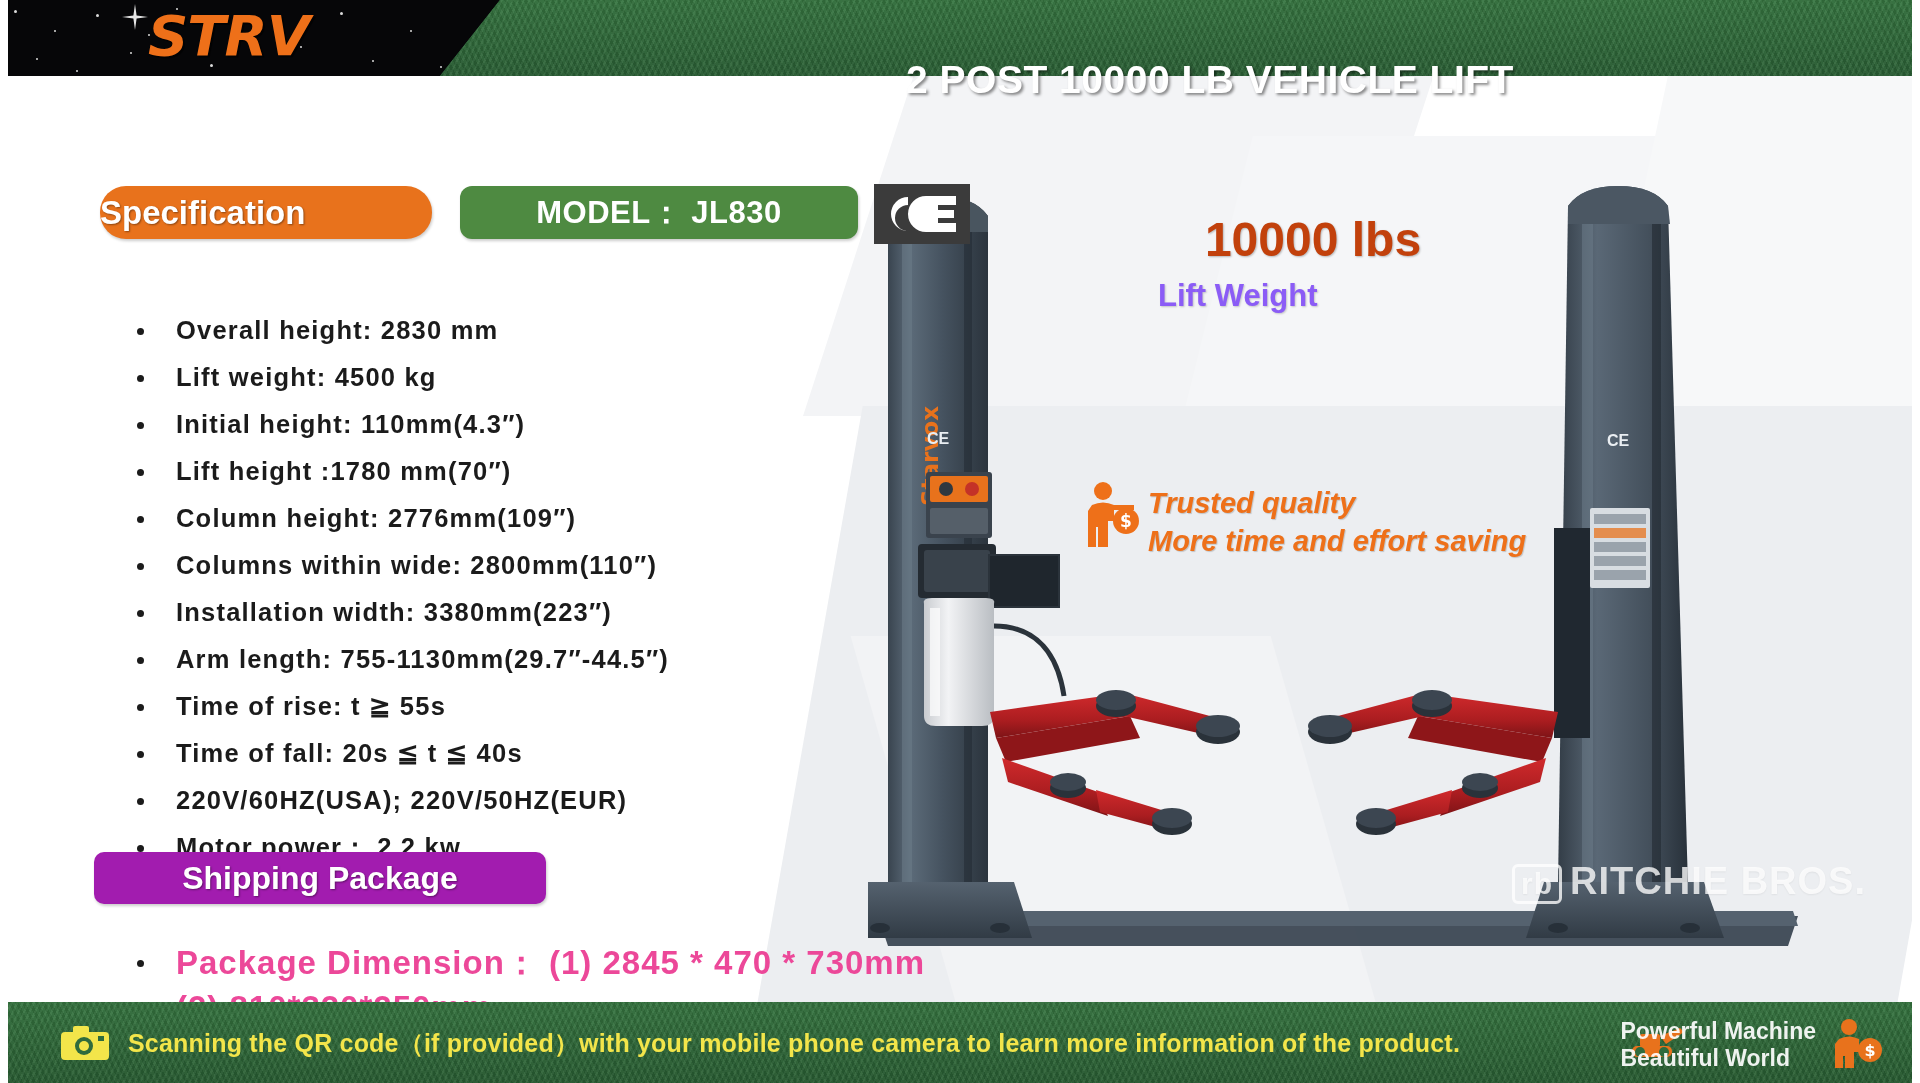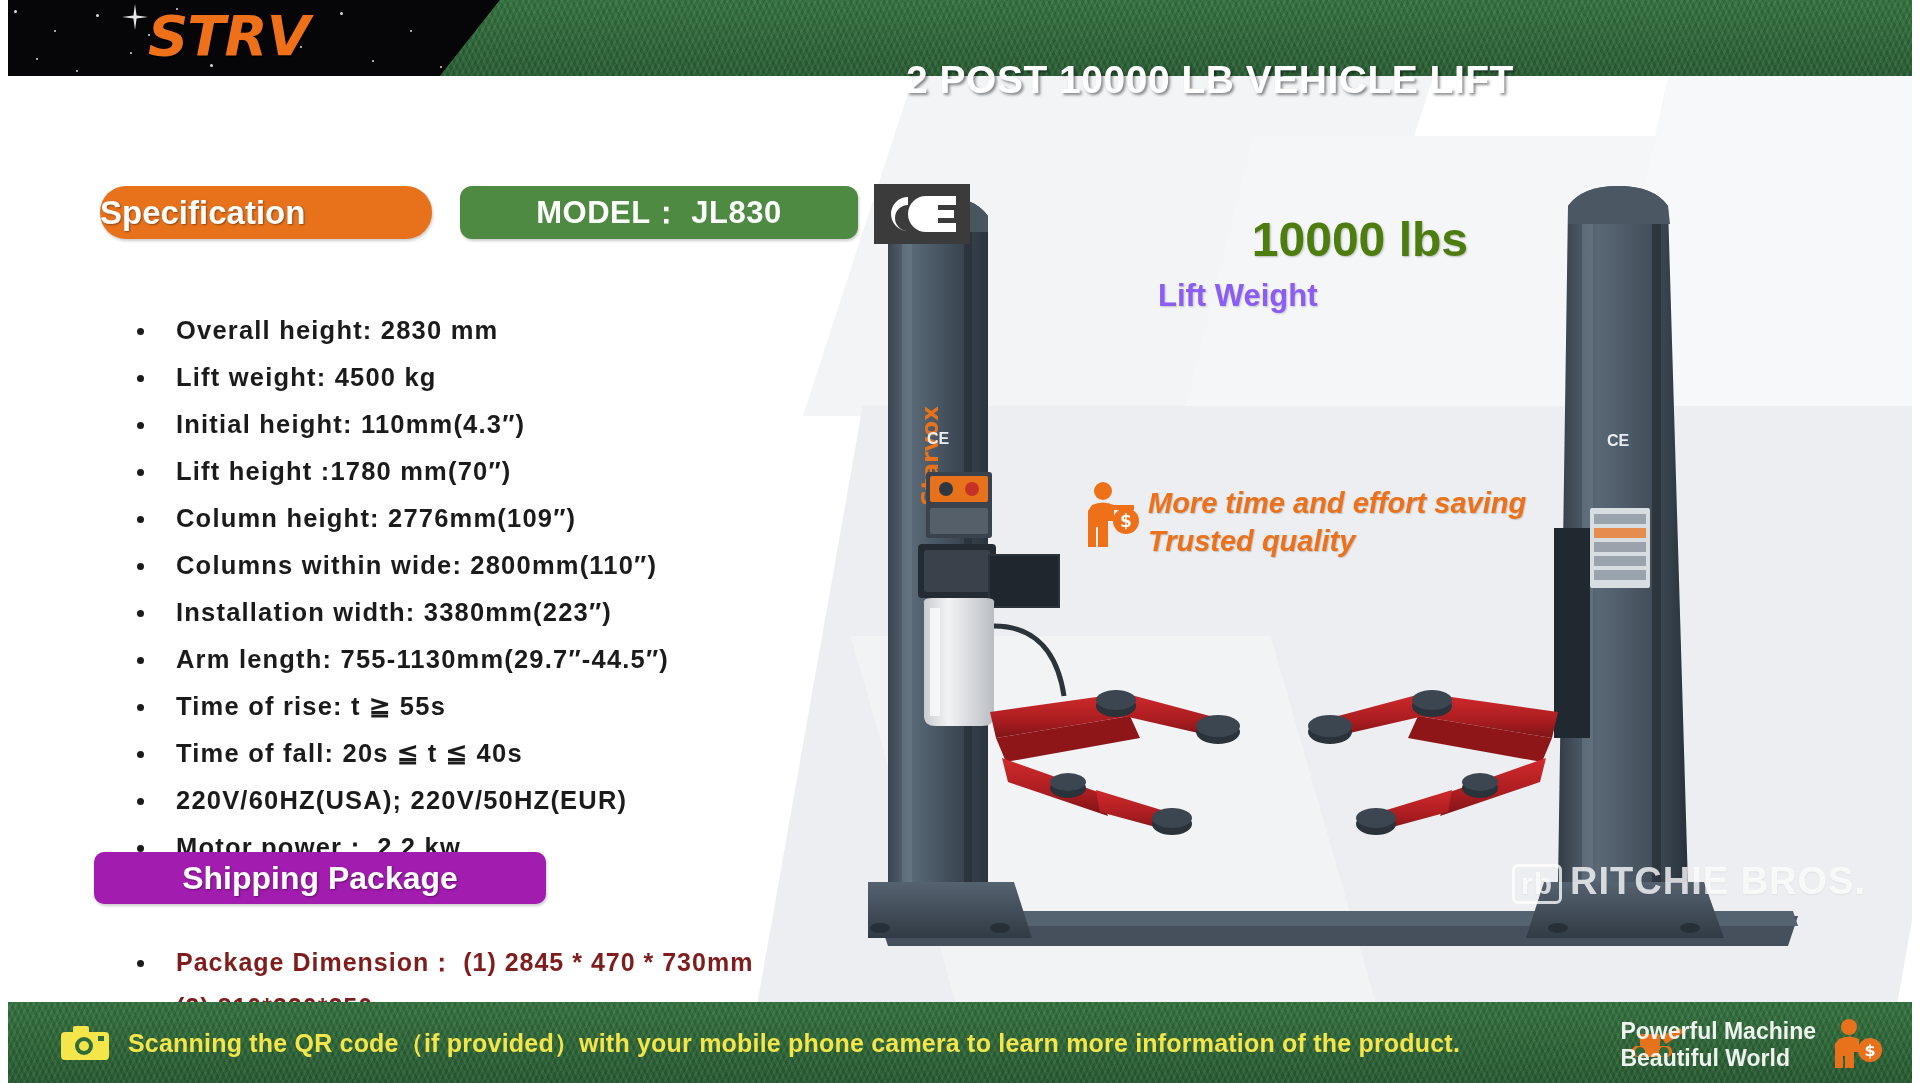--- a/index.html
+++ b/index.html
@@ -222,46 +222,46 @@
     text-shadow: 1px 1px 2px rgba(0,0,0,.4);
   }
   .ship-list {
     position: absolute;
     left: 78px; top: 848px;
     width: 860px;
   }
   .ship-list li {
     list-style: none;
     position: relative;
-    font-size: 25px;
-    font-weight: bold;
-    color: #7f1d1d;
+    font-size: 33px;
+    font-weight: bold;
+    color: #ec4899;
     letter-spacing: 1px;
     line-height: 45px;
     padding-left: 50px;
     white-space: nowrap;
   }
   .ship-list li:before {
     content: "";
     position: absolute;
     left: 11px; top: 20px;
     width: 7px; height: 7px;
     border-radius: 50%;
     background: #1b1b1b;
   }
 
   
   .weight-big {
     position: absolute;
     left: 1150px; top: 136px;
     width: 310px;
-    text-align: right;
+    text-align: center;
     font-size: 48px;
     font-weight: bold;
-    color: #4d7c0f;
+    color: #c2410c;
     text-shadow: 1px 1px 2px rgba(0,0,0,.25);
   }
   .weight-sub {
     position: absolute;
     left: 1150px; top: 202px;
     width: 310px;
     font-size: 31px;
     font-weight: bold;
     color: #8b5cf6;
     text-shadow: 1px 1px 2px rgba(0,0,0,.2);
@@ -562,22 +562,22 @@
     <div class="weight-sub">Lift Weight</div>
 
     <svg class="trust-icon" viewBox="0 0 54 68">
       <circle cx="17" cy="10" r="9" fill="#ee7019"></circle>
       <path d="M6 24 Q17 19 28 24 L28 40 L22 40 L22 66 L12 66 L12 46 L10 46 L10 66 L2 66 L2 30 Z" fill="#ee7019"></path>
       <rect x="22" y="24" width="26" height="5" fill="#ee7019"></rect>
       <circle cx="40" cy="40" r="13" fill="#ee7019"></circle>
       <text x="40" y="46" text-anchor="middle" font-size="17" font-weight="bold" fill="#ffffff" font-family="DejaVu Sans, sans-serif">$</text>
     </svg>
     <div class="trust-text">
+      <div>Trusted quality</div>
       <div>More time and effort saving</div>
-      <div>Trusted quality</div>
     </div>
 
     <div class="watermark">
       <span class="rb">rb</span><span>RITCHIE BROS.</span>
     </div>
   </div>
 
   <div class="footer">
     <svg class="qr-cam" viewBox="0 0 50 38">
       <rect x="1" y="8" width="48" height="28" rx="4" fill="#f3e54a"></rect>

